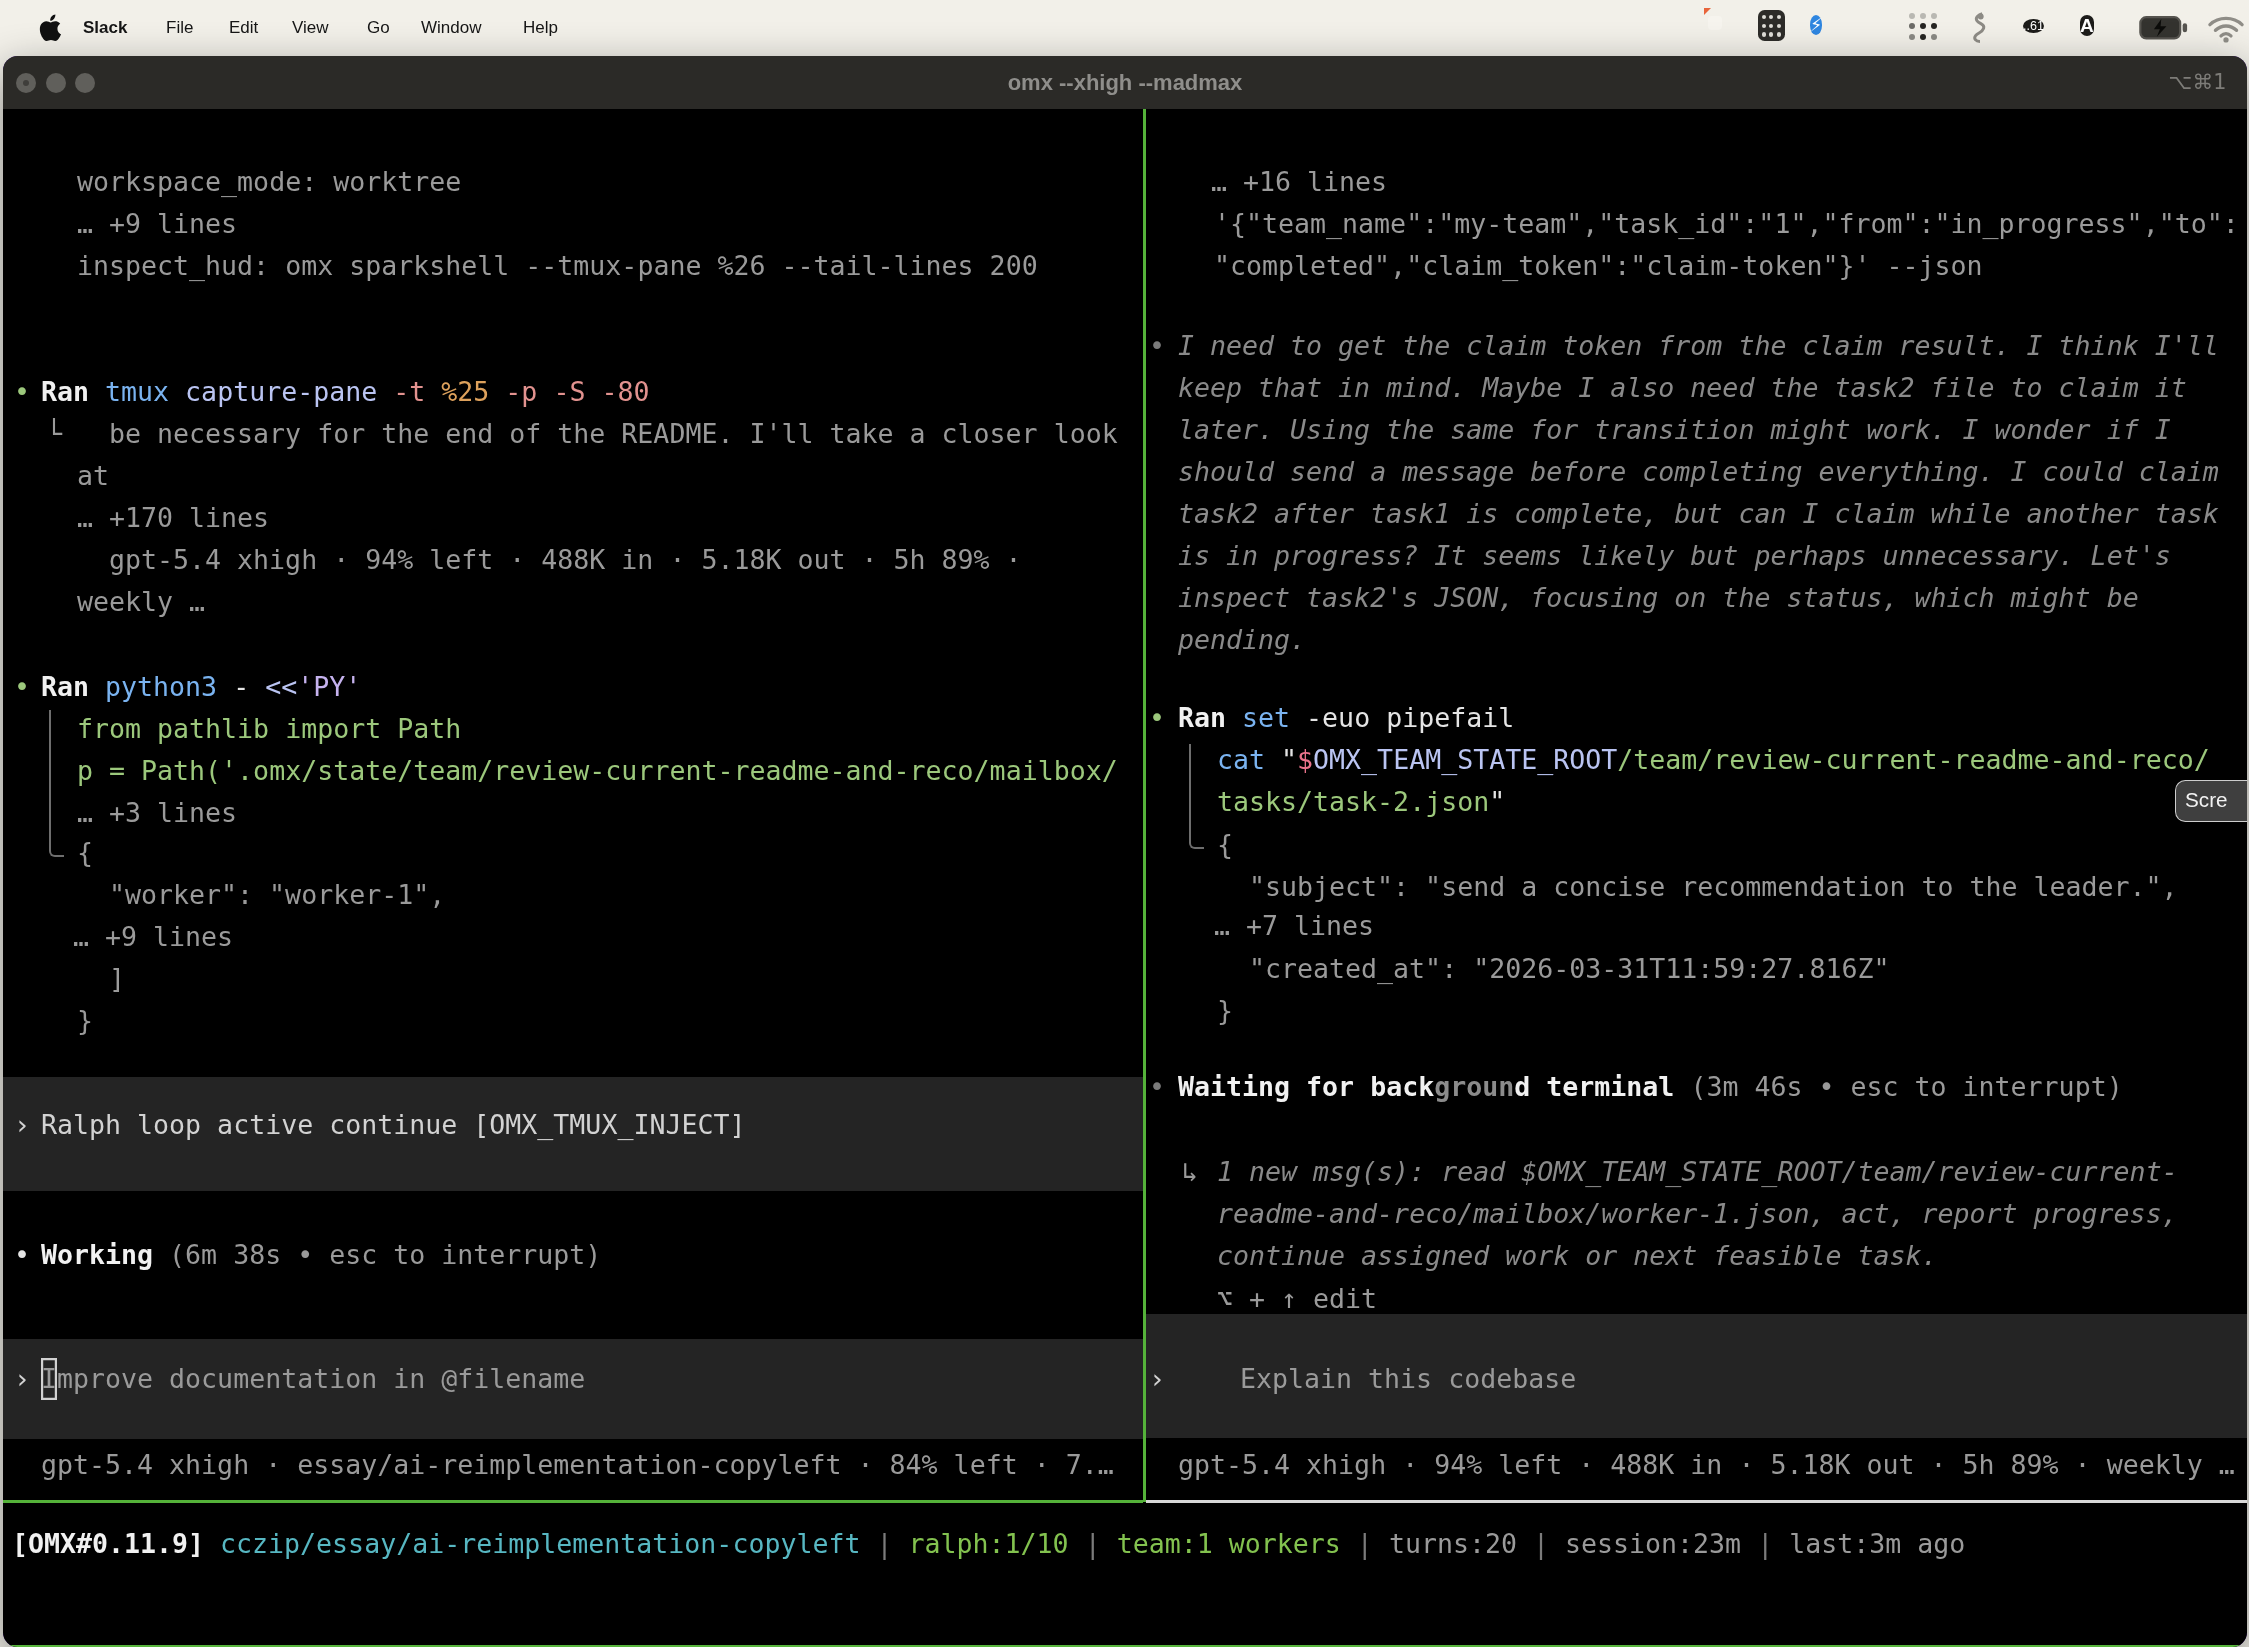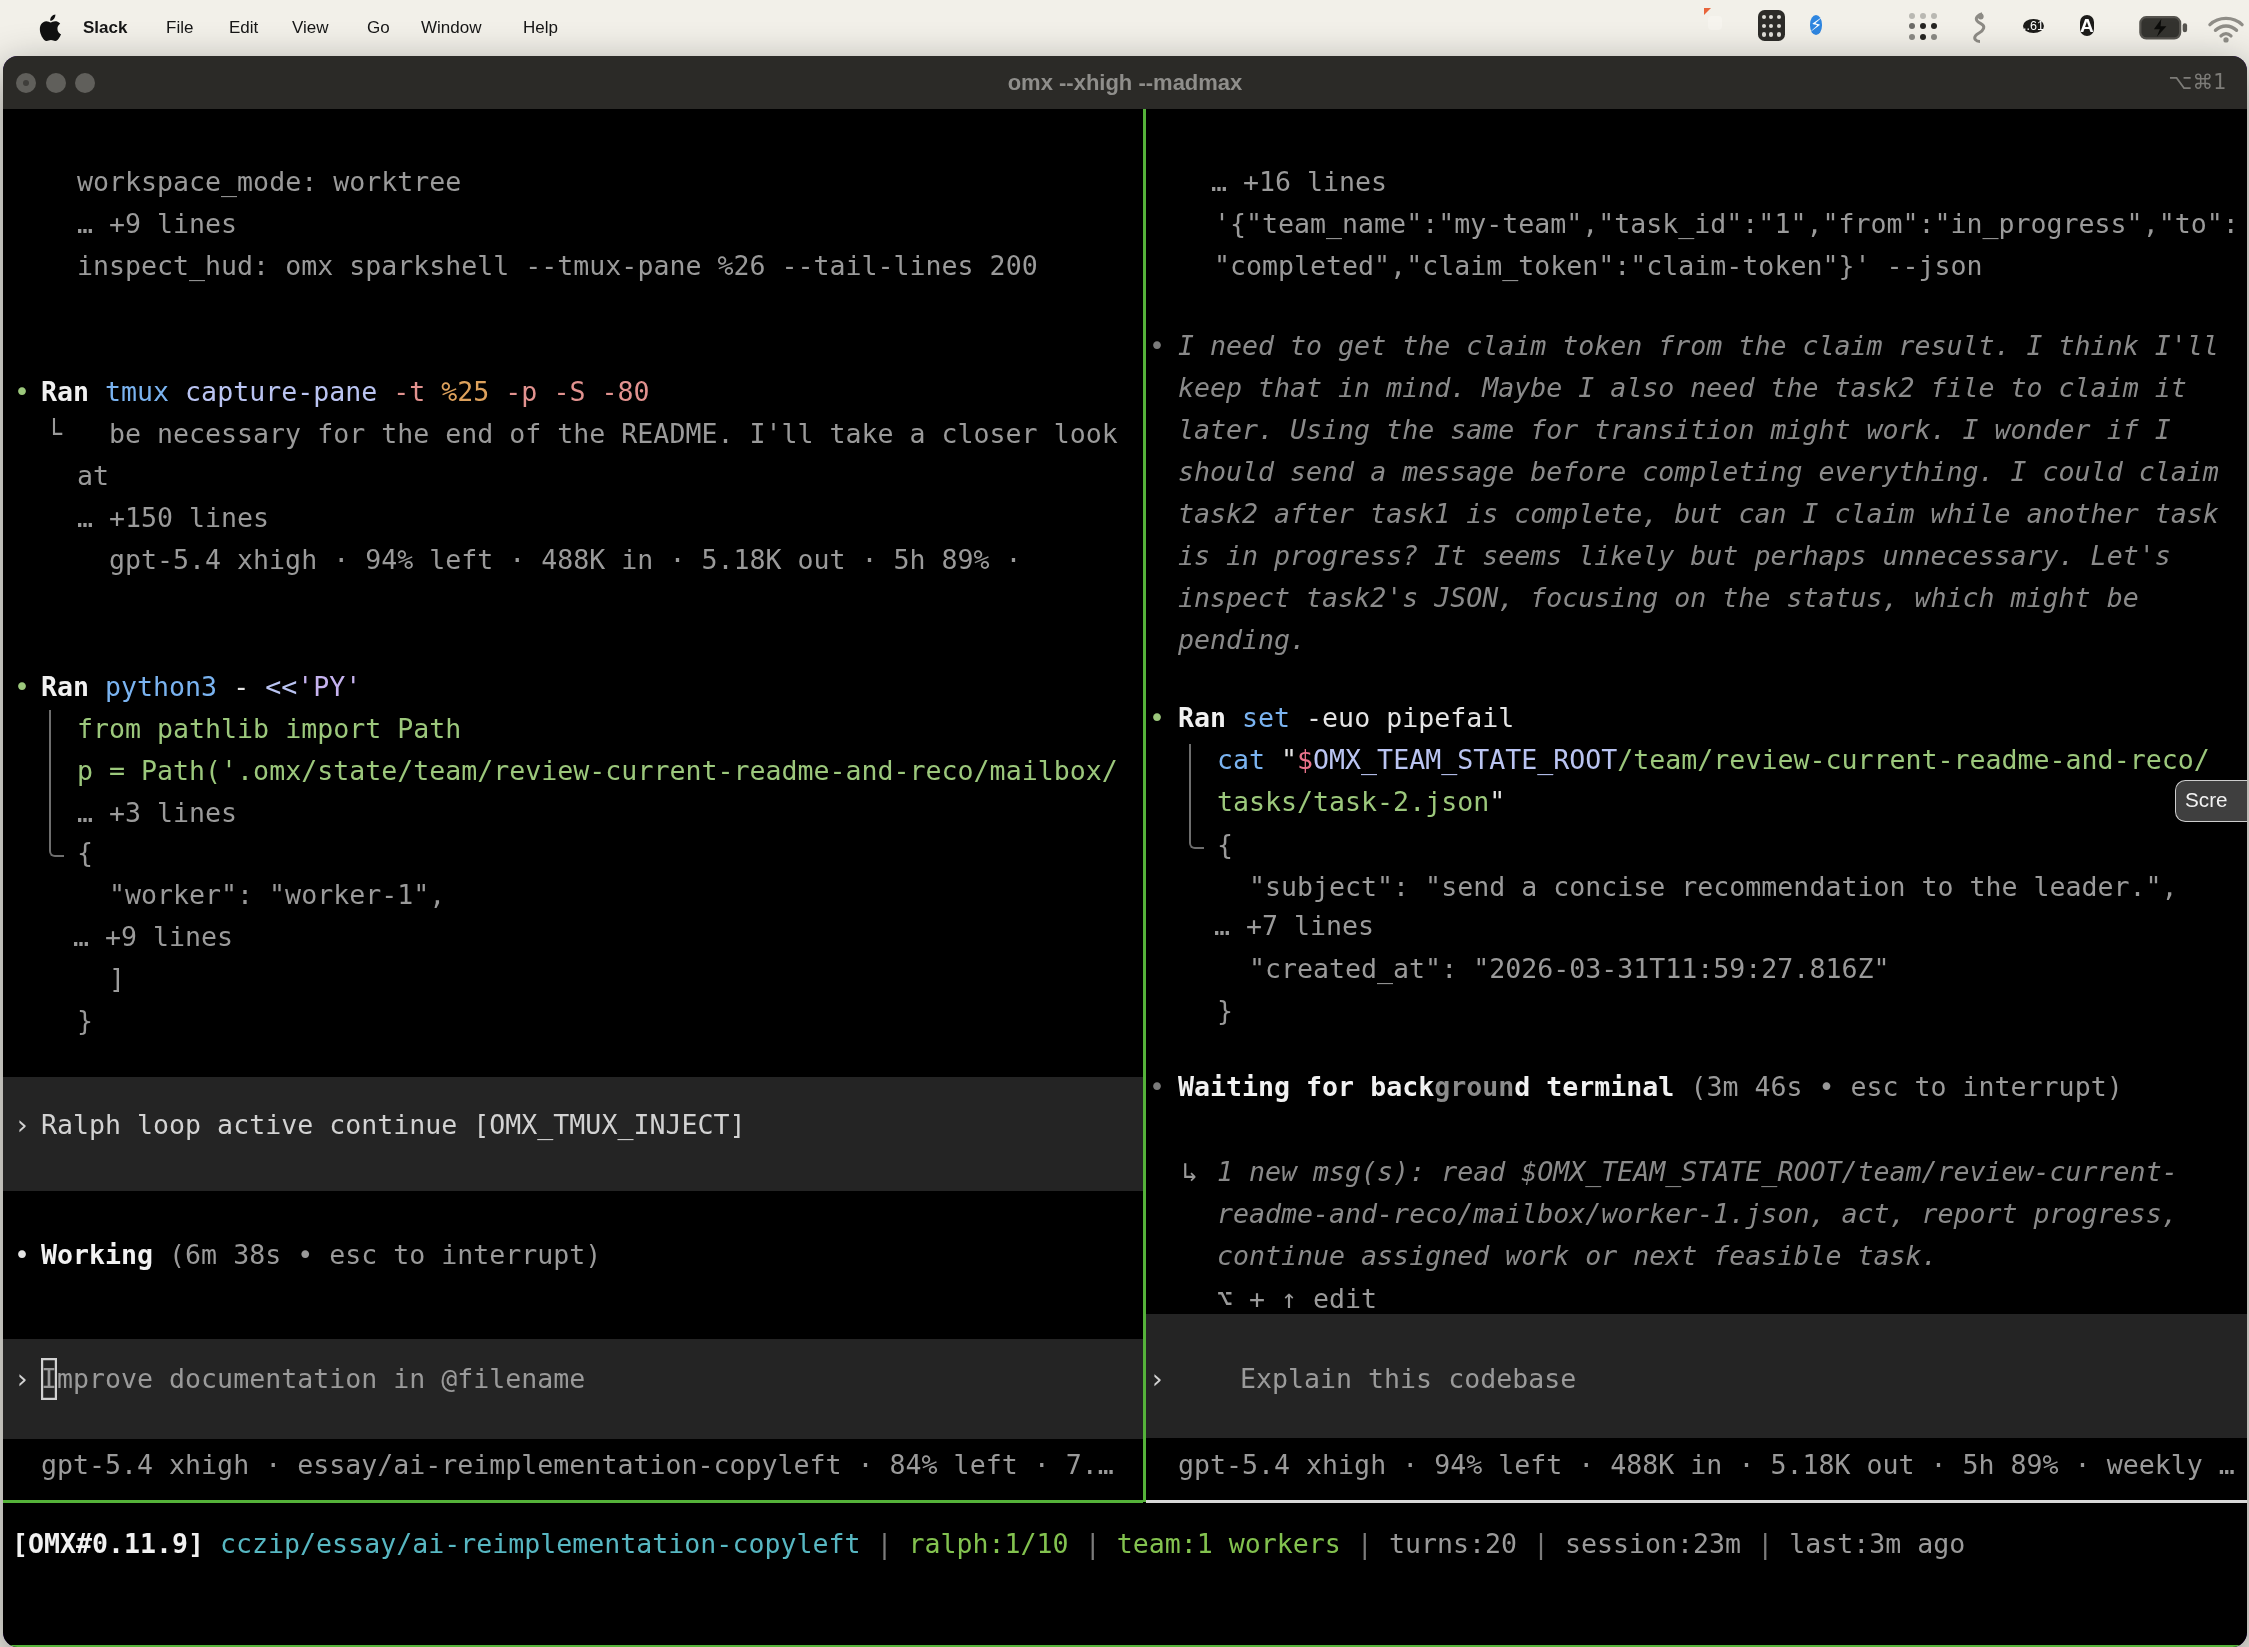--- a/index.html
+++ b/index.html
@@ -143,22 +143,23 @@
       <div class="rule" style="left: 0px; top: 1391px; width: 1140px; height: 3px; background: rgb(85, 178, 58);"></div>
       <div class="rule" style="left: 1143px; top: 1391px; width: 1101px; height: 3px; background: rgb(216, 216, 216);"></div>
       <div class="conn" style="left: 46px; top: 601px; width: 13.3px; height: 145px;"></div>
       <div class="conn" style="left: 1186px; top: 635px; width: 13.3px; height: 103px;"></div>
       <div class="tl" style="top: 52px; text-align: center;"><span class="main" style="left: 74px;"><span class="s-gy">workspace_mode: worktree</span></span></div>
       <div class="tl" style="top: 94px;"><span class="main" style="left: 74px;"><span class="s-gy">… +9 lines</span></span></div>
       <div class="tl" style="top: 136px;"><span class="main" style="left: 74px;"><span class="s-gy">inspect_hud: omx sparkshell --tmux-pane %26 --tail-lines 200</span></span></div>
       <div class="tl" style="top: 262px;"><span class="seg s-g" style="left: 11px;">•</span><span class="main" style="left: 38px;"><span class="s-wb">Ran </span><span class="s-bl">tmux </span><span class="s-lv">capture-pane </span><span class="s-sa">-t </span><span class="s-or">%25 </span><span class="s-sa">-p </span><span class="s-sa">-S </span><span class="s-sa">-80</span></span></div>
       <div class="tl" style="top: 304px;"><span class="seg s-gy" style="left: 43px;">└</span><span class="main" style="left: 106px;"><span class="s-gy">be necessary for the end of the README. I'll take a closer look</span></span></div>
       <div class="tl" style="top: 346px;"><span class="main" style="left: 74px;"><span class="s-gy">at</span></span></div>
-      <div class="tl" style="top: 388px;"><span class="main" style="left: 74px;"><span class="s-gy">… +150 lines</span></span></div>
+      <div class="tl" style="top: 388px;"><span class="main" style="left: 74px;"><span class="s-gy">… +170 lines</span></span></div>
       <div class="tl" style="top: 430px;"><span class="main" style="left: 106px;"><span class="s-gy">gpt-5.4 xhigh · 94% left · 488K in · 5.18K out · 5h 89% ·</span></span></div>
+      <div class="tl" style="top: 472px;"><span class="main" style="left: 74px;"><span class="s-gy">weekly …</span></span></div>
       <div class="tl" style="top: 557px;"><span class="seg s-g" style="left: 11px;">•</span><span class="main" style="left: 38px;"><span class="s-wb">Ran </span><span class="s-bl">python3 </span><span class="s-w">- </span><span class="s-lv">&lt;&lt;</span><span class="s-pu">'PY'</span></span></div>
       <div class="tl" style="top: 599px;"><span class="main" style="left: 74px;"><span class="s-g">from pathlib import Path</span></span></div>
       <div class="tl" style="top: 641px;"><span class="main" style="left: 74px;"><span class="s-g">p = Path('.omx/state/team/review-current-readme-and-reco/mailbox/</span></span></div>
       <div class="tl" style="top: 683px;"><span class="main" style="left: 74px;"><span class="s-gy">… +3 lines</span></span></div>
       <div class="tl" style="top: 723px;"><span class="main" style="left: 74px;"><span class="s-gy">{</span></span></div>
       <div class="tl" style="top: 765px;"><span class="main" style="left: 106px;"><span class="s-gy">"worker": "worker-1",</span></span></div>
       <div class="tl" style="top: 807px;"><span class="main" style="left: 70px;"><span class="s-gy">… +9 lines</span></span></div>
       <div class="tl" style="top: 849px;"><span class="main" style="left: 106px;"><span class="s-gy">]</span></span></div>
       <div class="tl" style="top: 891px;"><span class="main" style="left: 74px;"><span class="s-gy">}</span></span></div>
       <div class="tl" style="top: 995px;"><span class="seg s-bt" style="left: 11px;">›</span><span class="main" style="left: 38px;"><span class="s-bt">Ralph loop active continue [OMX_TMUX_INJECT]</span></span></div>

